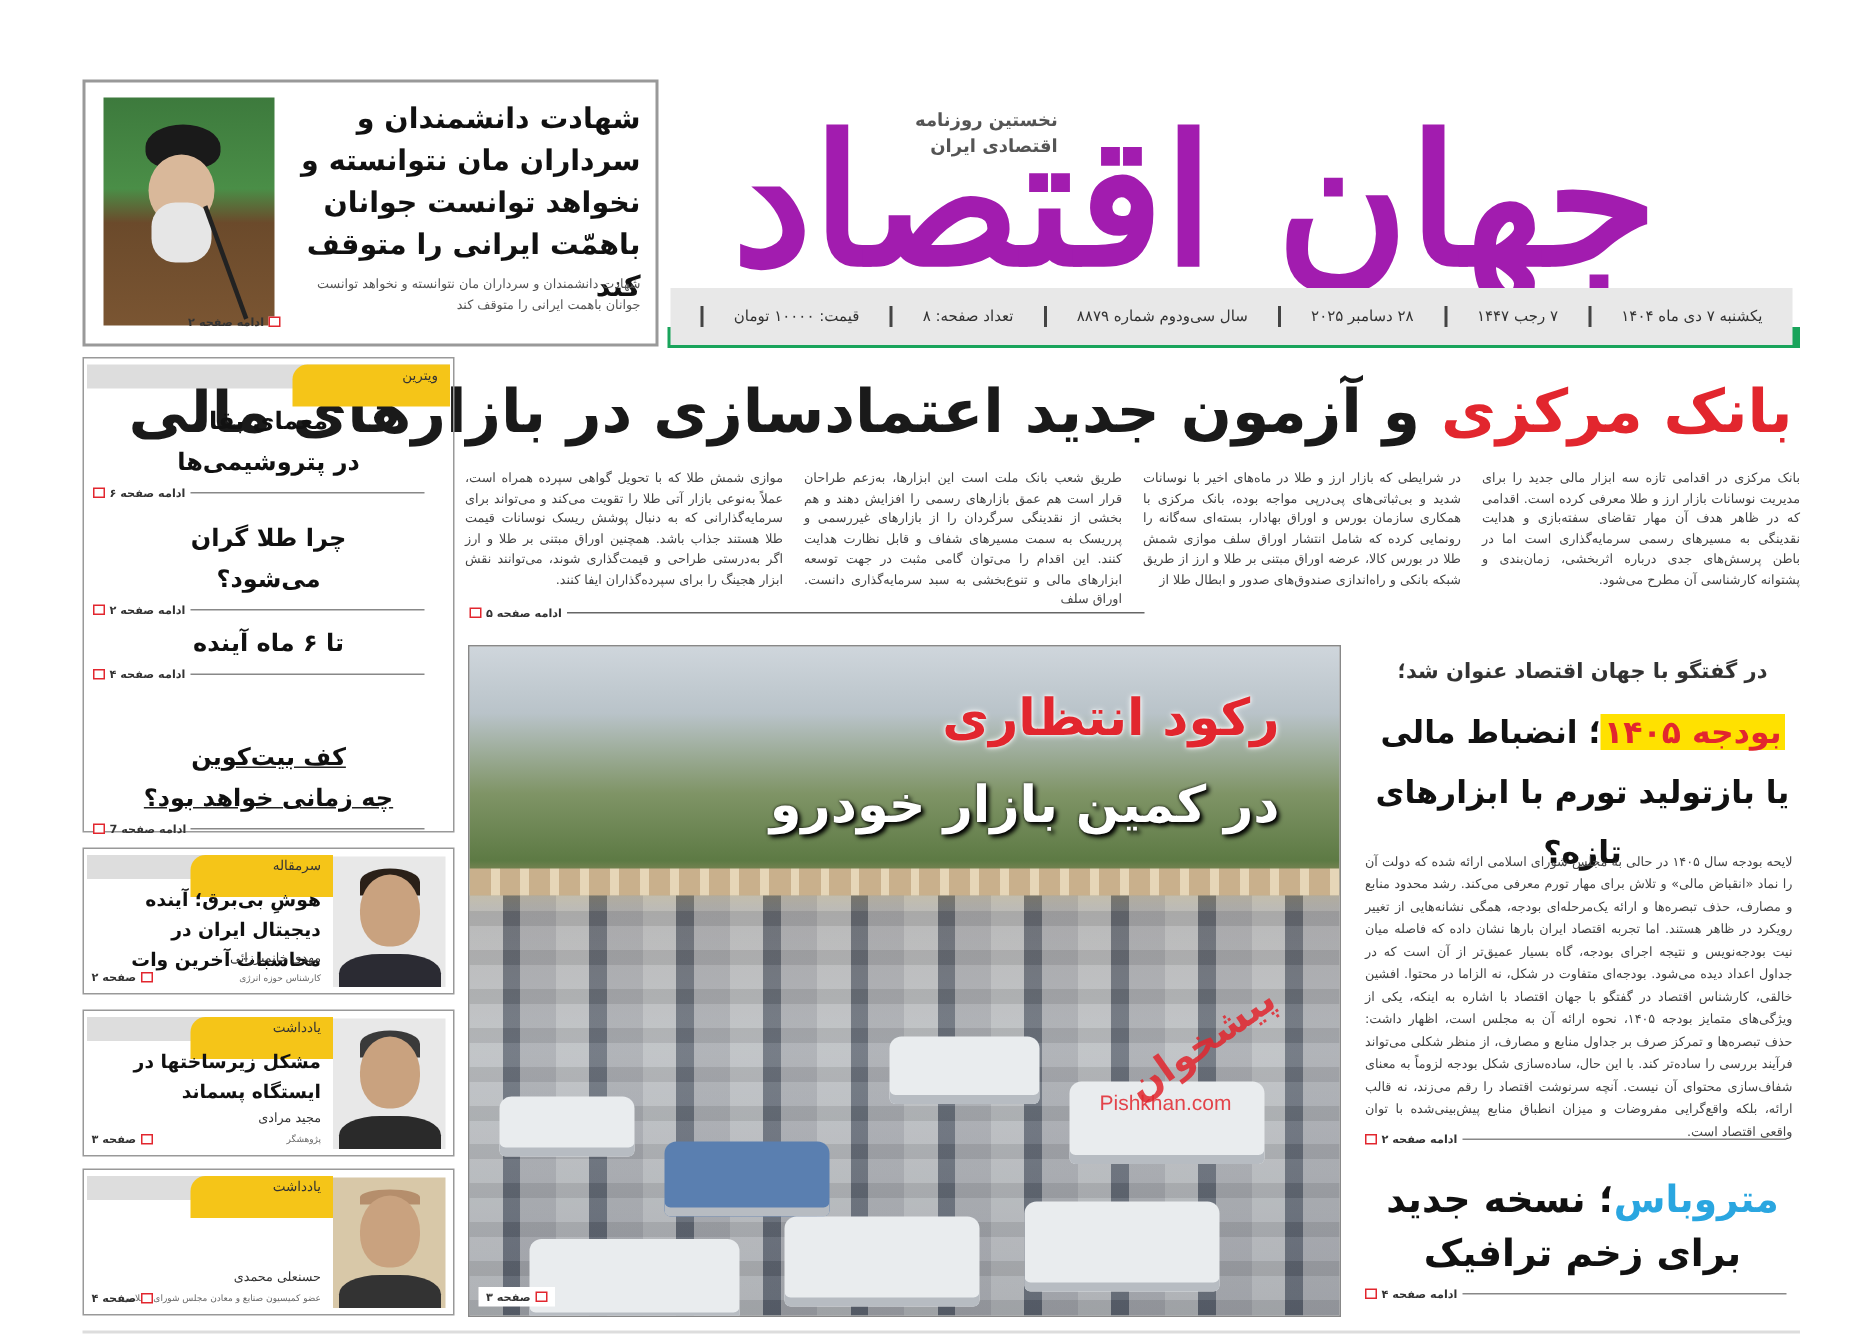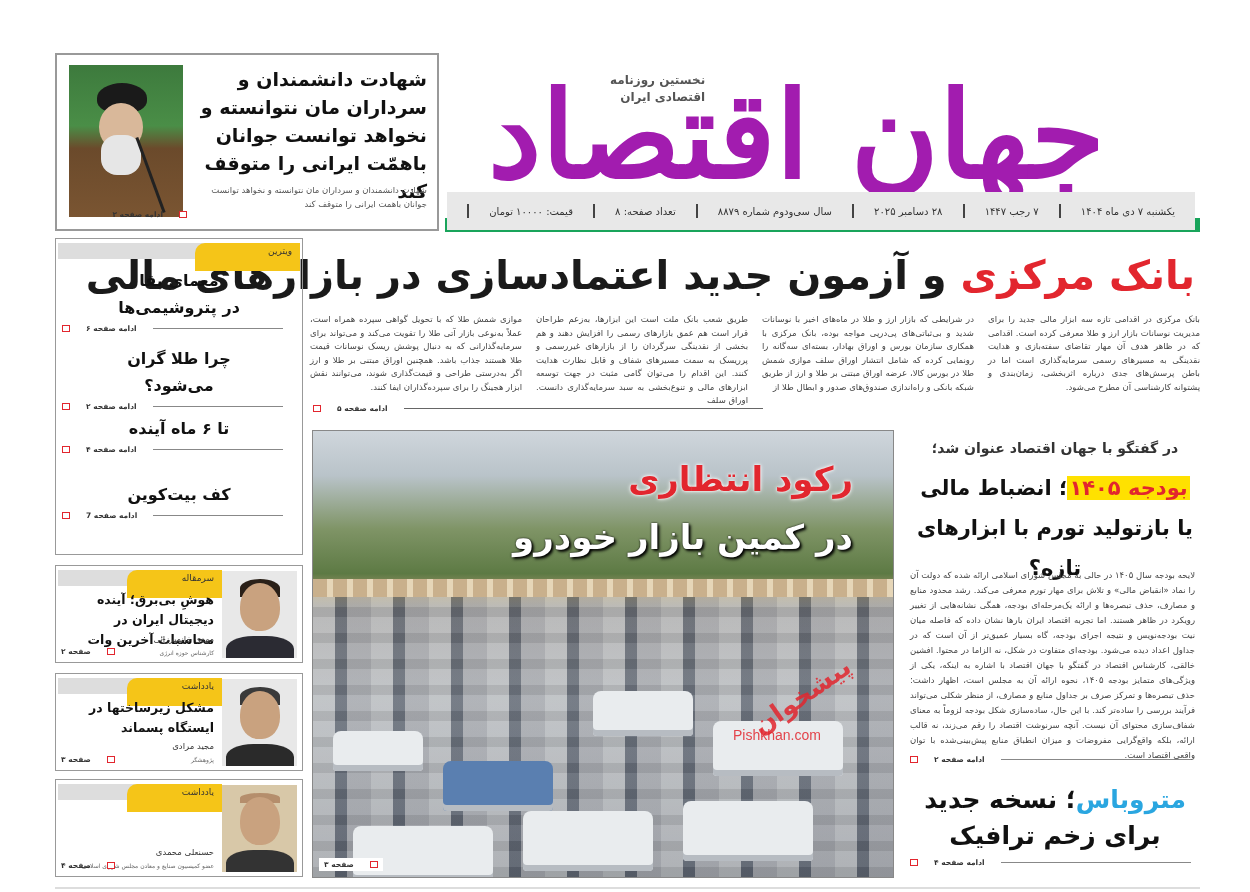--- a/index.html
+++ b/index.html
@@ -19,21 +19,21 @@
 
   
   #topbox { left: 55px; top: 53px; width: 384px; height: 178px; border: 2px solid #999; background: #fff; }
   #topbox .photo { position: absolute; left: 12px; top: 10px; width: 114px; height: 152px; background: linear-gradient(180deg,#3d7a3d 0%,#4a8e47 40%,#6b4a2b 55%,#7a5532 100%); }
   #topbox .photo .face { position: absolute; left: 30px; top: 38px; width: 44px; height: 48px; border-radius: 50%; background: #d9b89a; }
   #topbox .photo .turban { position: absolute; left: 28px; top: 18px; width: 50px; height: 30px; border-radius: 50% 50% 40% 40%; background: #1a1a1a; }
   #topbox .photo .beard { position: absolute; left: 32px; top: 70px; width: 40px; height: 40px; border-radius: 40%; background: #e6e6e6; }
   #topbox .photo .mic { position: absolute; left: 80px; top: 70px; width: 3px; height: 80px; background: #222; transform: rotate(-20deg); }
   #topbox h2 { position: absolute; right: 10px; top: 10px; width: 240px; font-size: 19px; line-height: 28px; font-weight: bold; text-align: right; color: #111; }
   #topbox .sub { position: absolute; right: 10px; top: 128px; width: 240px; font-size: 8.5px; line-height: 14px; text-align: right; color: #555; }
-  .cont { font-size: 7.5px; font-weight: bold; color: #333; display: flex; align-items: center; gap: 16px; }
+  .cont { font-size: 7.5px; font-weight: bold; color: #333; display: flex; align-items: center; gap: 3px; }
   .cont .pg-icon { display: inline-block; width: 8px; height: 7px; border: 1.5px solid #e2262e; background: #fff; }
 
   
   #main-head { left: 315px; top: 245px; width: 880px; text-align: center; font-size: 40px; font-weight: bold; line-height: 60px; color: #1a1a1a; white-space: nowrap; }
   #main-head .red { color: #e2262e; }
 
   .cols { left: 310px; top: 313px; width: 890px; display: flex; flex-direction: row; gap: 14px; }
   .col { flex: 1; font-size: 8.5px; line-height: 13.5px; text-align: justify; color: #444; }
   #main-cont { left: 313px; top: 404px; width: 450px; }
   #main-cont .line { flex: 1; height: 1px; background: #666; }
@@ -169,22 +169,23 @@
     </div>
   </div>
   <div class="vitrin-item" style="top:176px;">
     <h3>تا ۶ ماه آینده</h3>
     <div class="cont" style="flex-direction:row-reverse;">
       <span class="pg-icon"></span>
       <span>ادامه صفحه ۴</span>
       <span class="line"></span>
     </div>
   </div>
-  <div class="vitrin-item" style="top:242px;">
+  <div class="vitrin-item" style="top:252px;text-decoration:underline;">
     <h3>کف بیت‌کوین</h3>
+    <h3>چه زمانی خواهد بود؟</h3>
     <div class="cont" style="flex-direction:row-reverse;">
       <span class="pg-icon"></span>
       <span>ادامه صفحه 7</span>
       <span class="line"></span>
     </div>
   </div>
 </div>
 
 <div class="opbox" style="top:565px;">
   <div class="tab-row">

